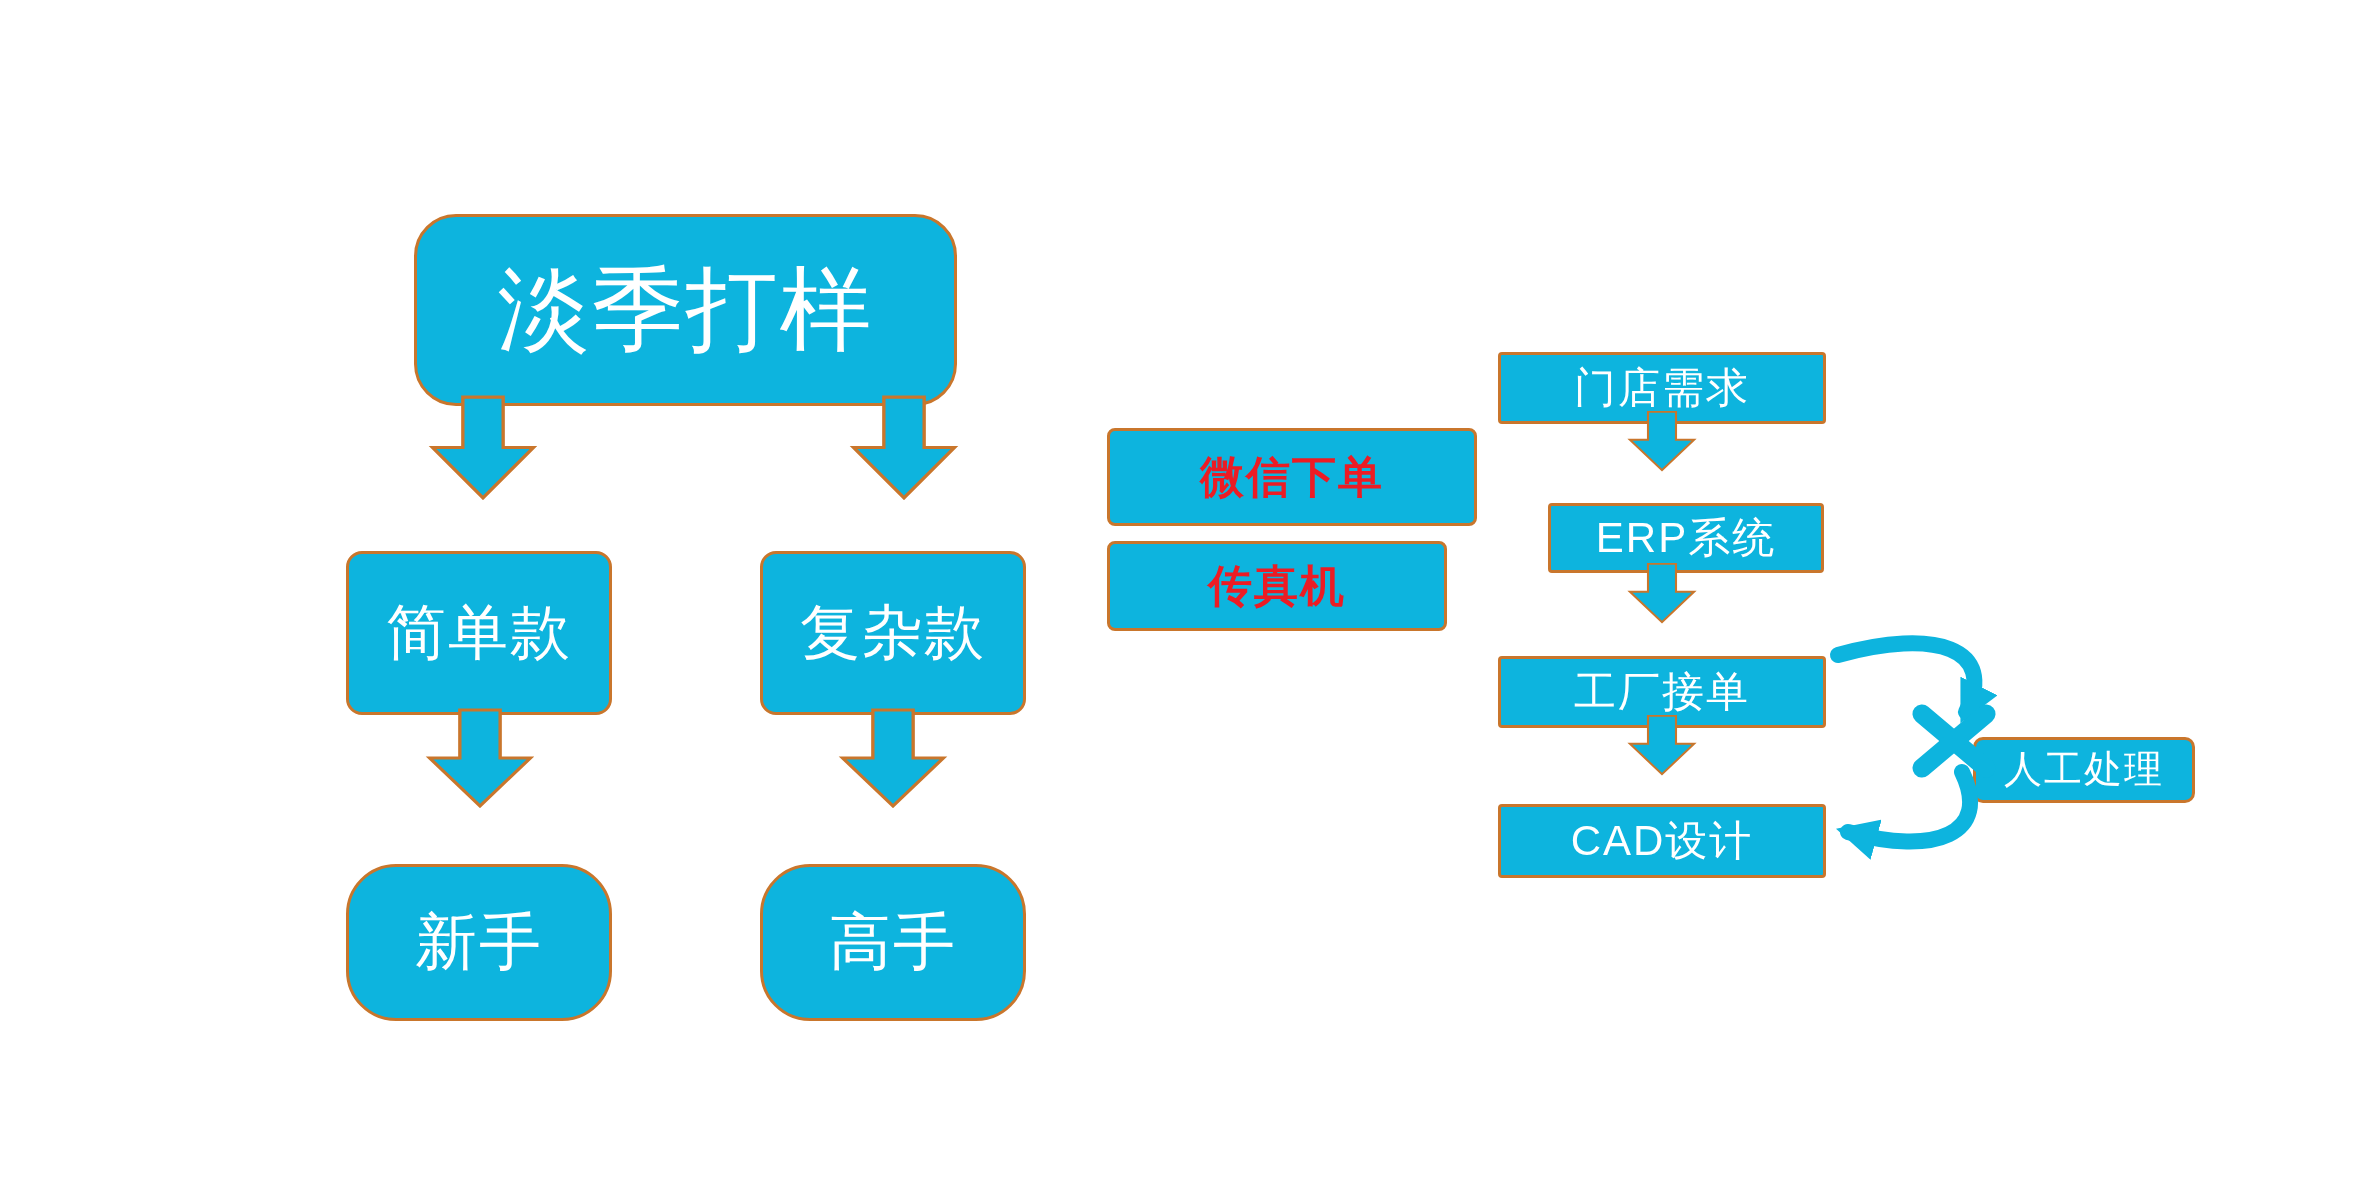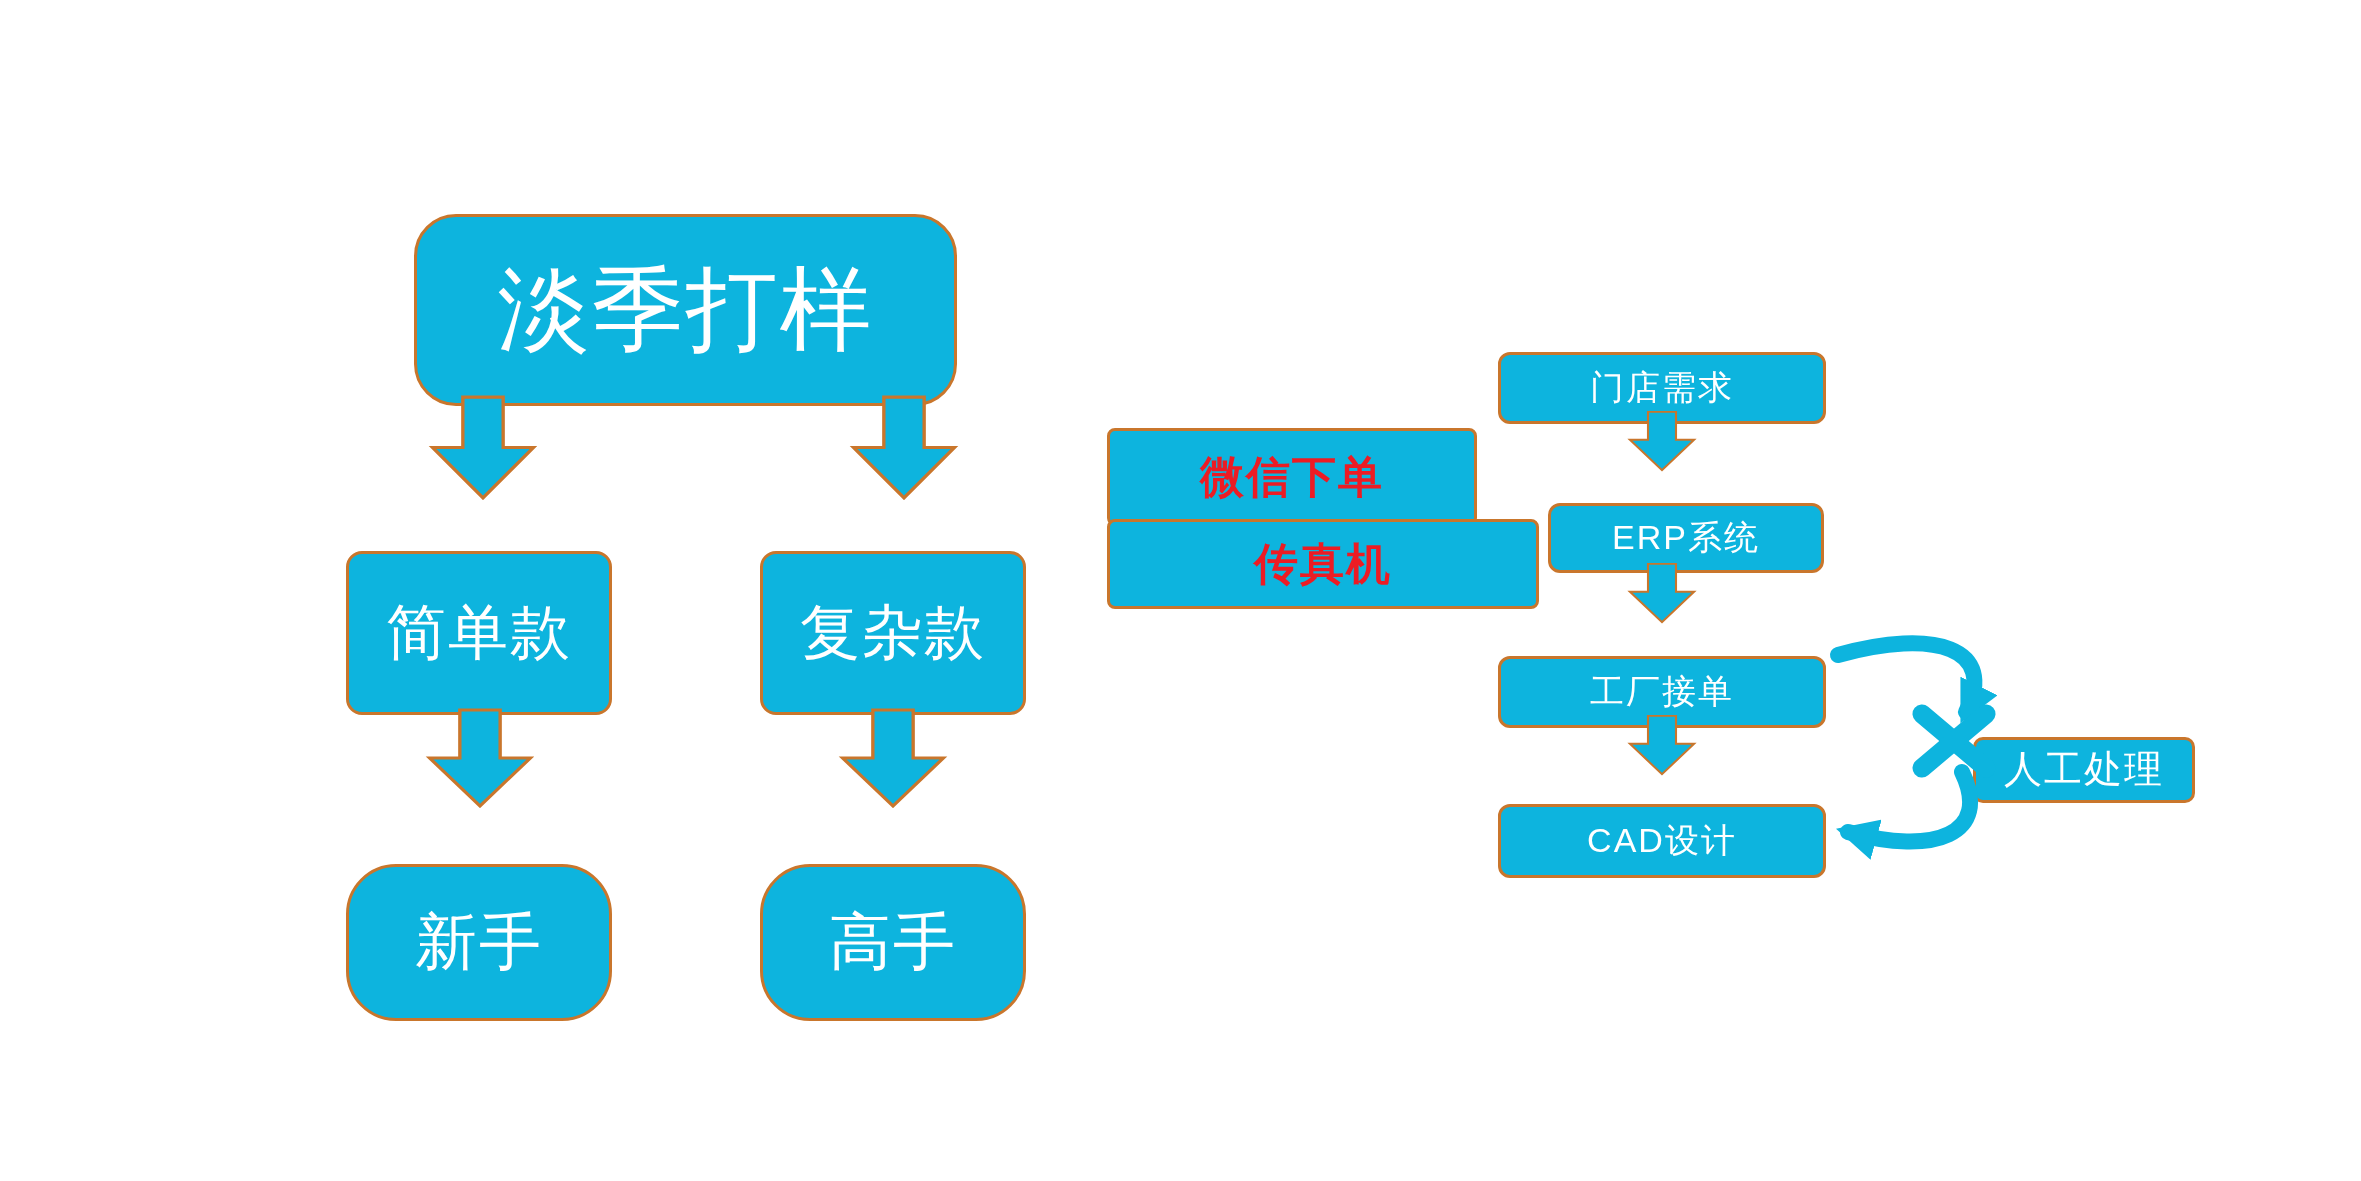--- a/index.html
+++ b/index.html
@@ -28,21 +28,21 @@
     justify-content:center;
     text-align:center;
     line-height:1.1;
     letter-spacing:2px;
     margin-top:21px;
   }
   .box-root{font-size:92px;border-radius:42px;}
   .box-l2{font-size:60px;border-radius:16px;}
   .box-l3{font-size:62px;border-radius:50px;}
   .box-channel{font-size:44px;border-radius:8px;color:var(--red);font-weight:bold;}
-  .box-step{font-size:34px;border-radius:12px;}
+  .box-step{font-size:42px;border-radius:4px;}
   .box-side{font-size:38px;border-radius:10px;}
   .blk-arrow{position:absolute;}
   .blk-arrow svg{display:block;width:100%;height:100%;}
   .overlay{
     position:absolute;
     left:0;top:0;width:2361px;height:1181px;
     pointer-events:none;
   }
 </style>
 </head>
@@ -74,21 +74,21 @@
   <div class="blk-arrow" style="left:837px;top:708px;width:112px;height:100px">
     <svg viewBox="0 0 100 100" preserveAspectRatio="none">
       <polygon points="32,2 68,2 68,50 95,50 50,98 5,50 32,50" fill="#0db4de" stroke="#c9762c" stroke-width="3"></polygon>
     </svg>
   </div>
 
   <div class="box box-l3" style="left:346px;top:843px;width:266px;height:157px">新手</div>
   <div class="box box-l3" style="left:760px;top:843px;width:266px;height:157px">高手</div>
 
   <div class="box box-channel" style="left:1107px;top:407px;width:370px;height:98px">微信下单</div>
-  <div class="box box-channel" style="left:1107px;top:498px;width:432px;height:90px">传真机</div>
+  <div class="box box-channel" style="left:1107px;top:520px;width:340px;height:90px">传真机</div>
 
   <div class="box box-step" style="left:1498px;top:331px;width:328px;height:72px">门店需求</div>
 
   <div class="blk-arrow" style="left:1627px;top:410px;width:70px;height:62px">
     <svg viewBox="0 0 100 100" preserveAspectRatio="none">
       <polygon points="30,3 70,3 70,48 96,48 50,97 4,48 30,48" fill="#0db4de" stroke="#c9762c" stroke-width="3"></polygon>
     </svg>
   </div>
 
   <div class="box box-step" style="left:1548px;top:482px;width:276px;height:70px">ERP系统</div>

